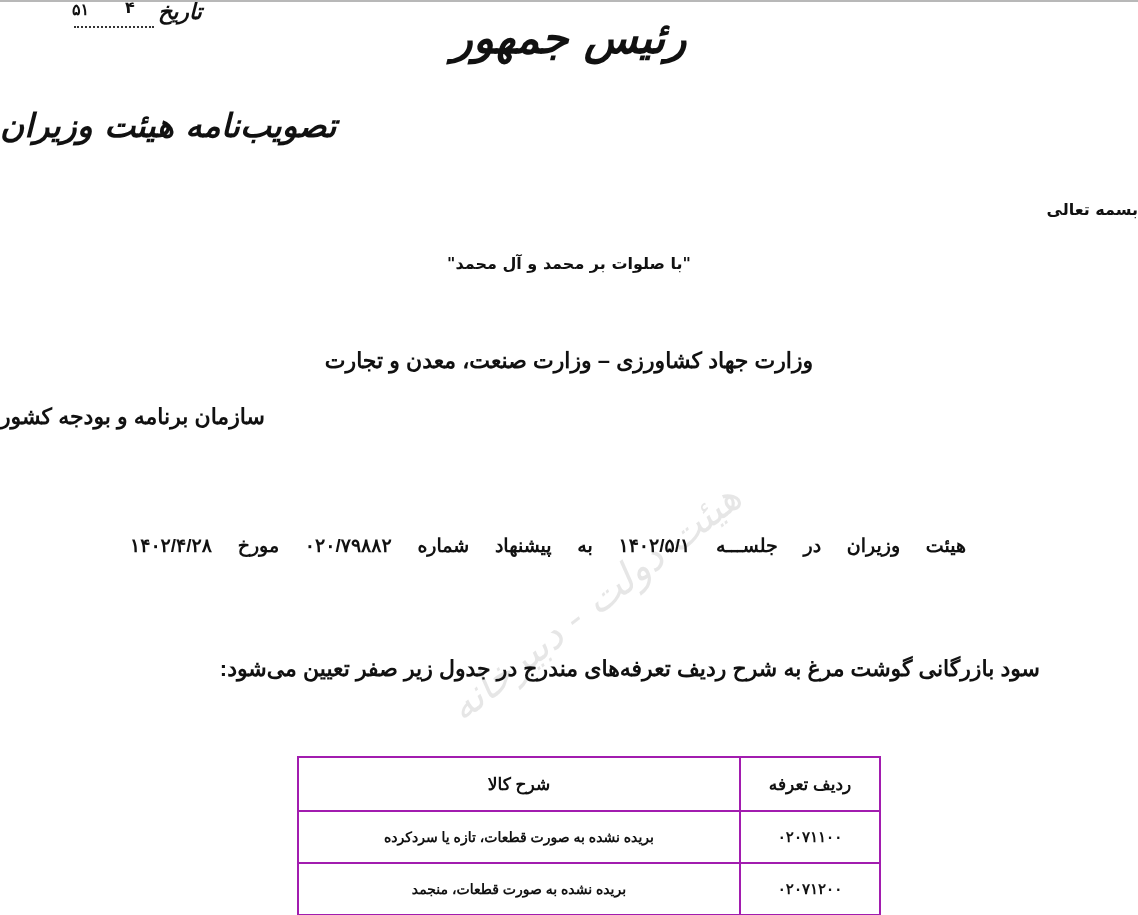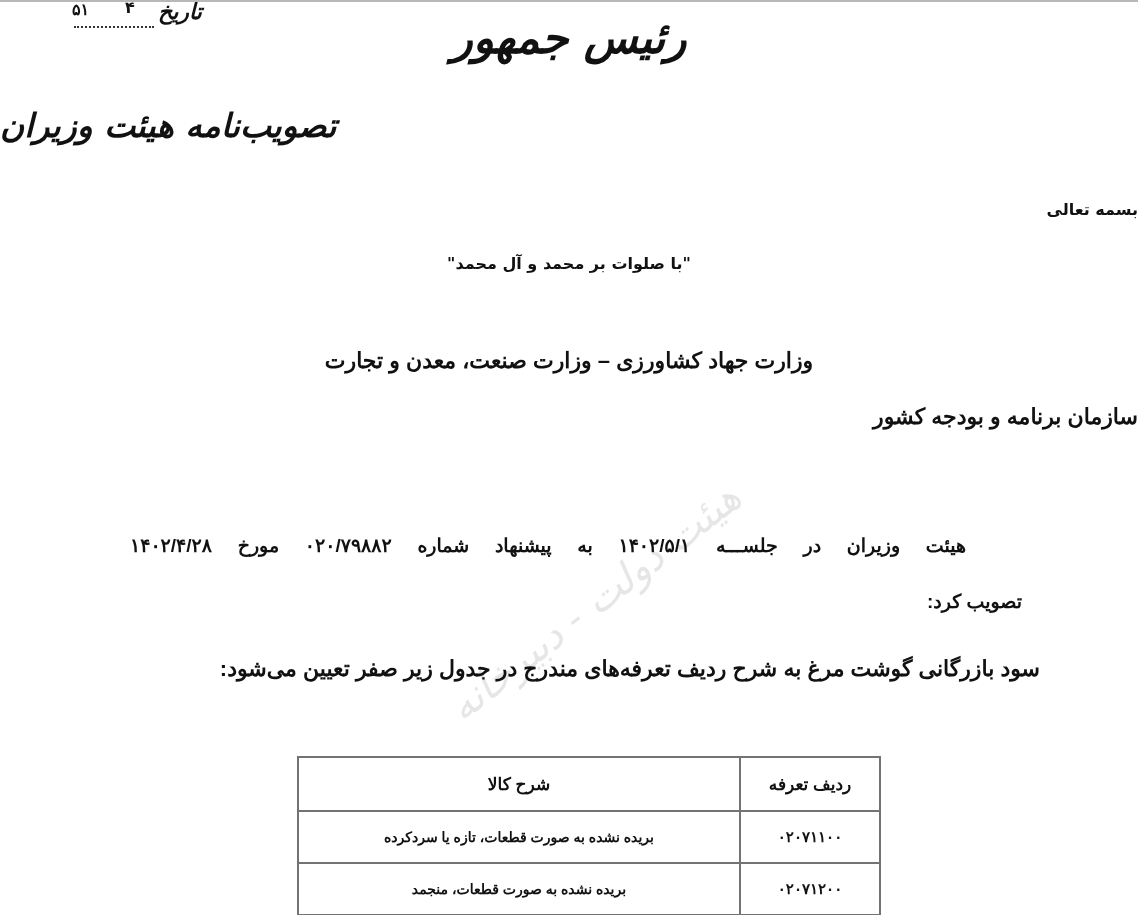--- a/index.html
+++ b/index.html
@@ -34,21 +34,21 @@
     left: 0; width: 1138px; top: 200px; text-align: right; font-size: 16px; font-weight: bold;
   }
   .salawat {
     left: 0; width: 1138px; top: 254px; text-align: center; font-size: 16px; font-weight: bold;
   }
   .addressee-1 {
     left: 0; width: 1138px; top: 348px; text-align: center; font-size: 22px; font-weight: bold;
     font-family: "Liberation Sans", sans-serif;
   }
   .addressee-2 {
-    left: 0; width: 1138px; top: 404px; text-align: right; font-size: 22px; font-weight: bold;
+    left: 0; width: 1138px; top: 404px; text-align: left; font-size: 22px; font-weight: bold;
     font-family: "Liberation Sans", sans-serif;
   }
   .body {
     position: absolute; left: 130px; width: 892px; top: 518px; direction: rtl; text-align: justify;
     font-size: 19px; line-height: 56px; font-family: "Liberation Sans", sans-serif; font-weight: bold;
   }
   .body p { margin: 0; }
   .body .p1 { text-indent: 56px; text-align-last: justify; }
   .body .p1-last { text-align: right; }
   .clause {
@@ -61,21 +61,21 @@
     transform: rotate(-38deg); opacity: 0.13; pointer-events: none;
     font-family: "DejaVu Serif", serif; font-style: italic; font-size: 40px; color: #444;
     direction: rtl; text-align: center; line-height: 52px;
   }
 
   table.tariff {
     position: absolute; left: 297px; top: 756px; width: 584px; border-collapse: collapse; direction: rtl;
     font-family: "Liberation Sans", sans-serif; font-weight: bold;
   }
   table.tariff td, table.tariff th {
-    border: 2px solid #737373; text-align: center; padding: 0; margin-top: 44px;
+    border: 2px solid #a21caf; text-align: center; padding: 0; margin-top: 44px;
   }
   table.tariff th { height: 52px; font-size: 17px; }
   table.tariff td { height: 50px; font-size: 14px; }
   table.tariff .col-code { width: 138px; }
   table.tariff td.code { font-size: 15px; letter-spacing: 1px; }
 </style>
 </head>
 <body>
 
 <div class="topline"></div>
@@ -91,21 +91,20 @@
 <div class="abs invocation">بسمه تعالی</div>
 <div class="abs salawat">"با صلوات بر محمد و آل محمد"</div>
 
 <div class="abs addressee-1">وزارت جهاد کشاورزی – وزارت صنعت، معدن و تجارت</div>
 <div class="abs addressee-2">سازمان برنامه و بودجه کشور</div>
 
 <div class="watermark">هیئت دولت - دبیرخانه</div>
 
 <div class="body">
   <p class="p1">هیئت وزیران در جلســـه ۱۴۰۲/۵/۱ به پیشنهاد شماره ۰۲۰/۷۹۸۸۲ مورخ ۱۴۰۲/۴/۲۸</p>
-  <p class="p1-last">تصویب کرد:</p>
 </div>
 
 <div class="clause">سود بازرگانی گوشت مرغ به شرح ردیف تعرفه‌های مندرج در جدول زیر صفر تعیین می‌شود:</div>
 
 <table class="tariff">
   <thead>
     <tr>
       <th class="col-code">ردیف تعرفه</th>
       <th>شرح کالا</th>
     </tr>

